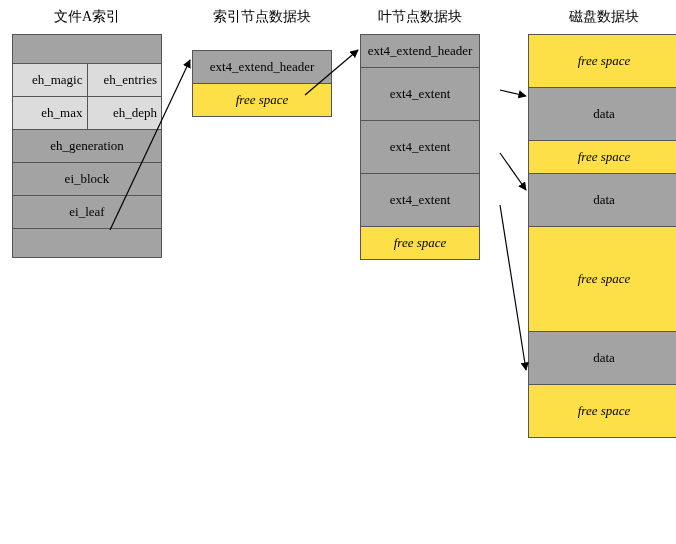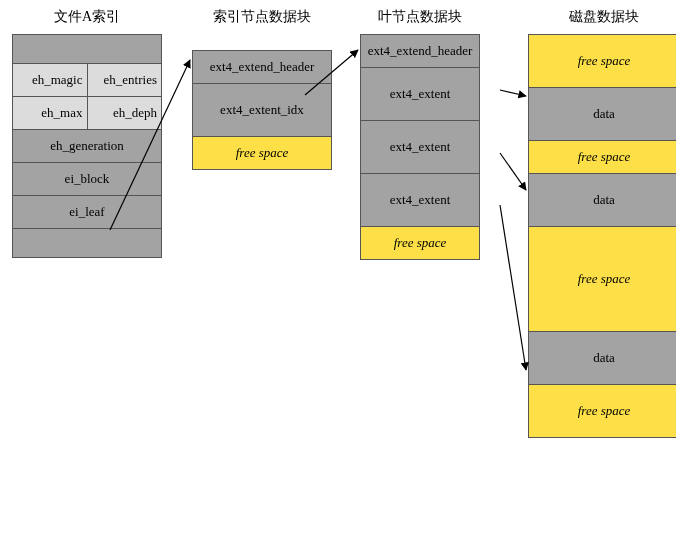--- a/index.html
+++ b/index.html
@@ -76,21 +76,20 @@
     <div class="cell">ei_block</div>
     <div class="cell">ei_leaf</div>
     <div class="cell empty"></div>
   </div>
 </div>
 
 <div class="col" style="left:192px; top:8px; width:140px;gap:16px;">
   <div class="col-title">索引节点数据块</div>
   <div class="tbl">
     <div class="cell">ext4_extend_header</div>
-    <div class="cell tall">ext4_extent_idx</div>
     <div class="cell white">free space</div>
   </div>
 </div>
 
 <div class="col" style="left:360px; top:8px; width:120px;">
   <div class="col-title">叶节点数据块</div>
   <div class="tbl">
     <div class="cell">ext4_extend_header</div>
     <div class="cell tall">ext4_extent</div>
     <div class="cell tall">ext4_extent</div>

